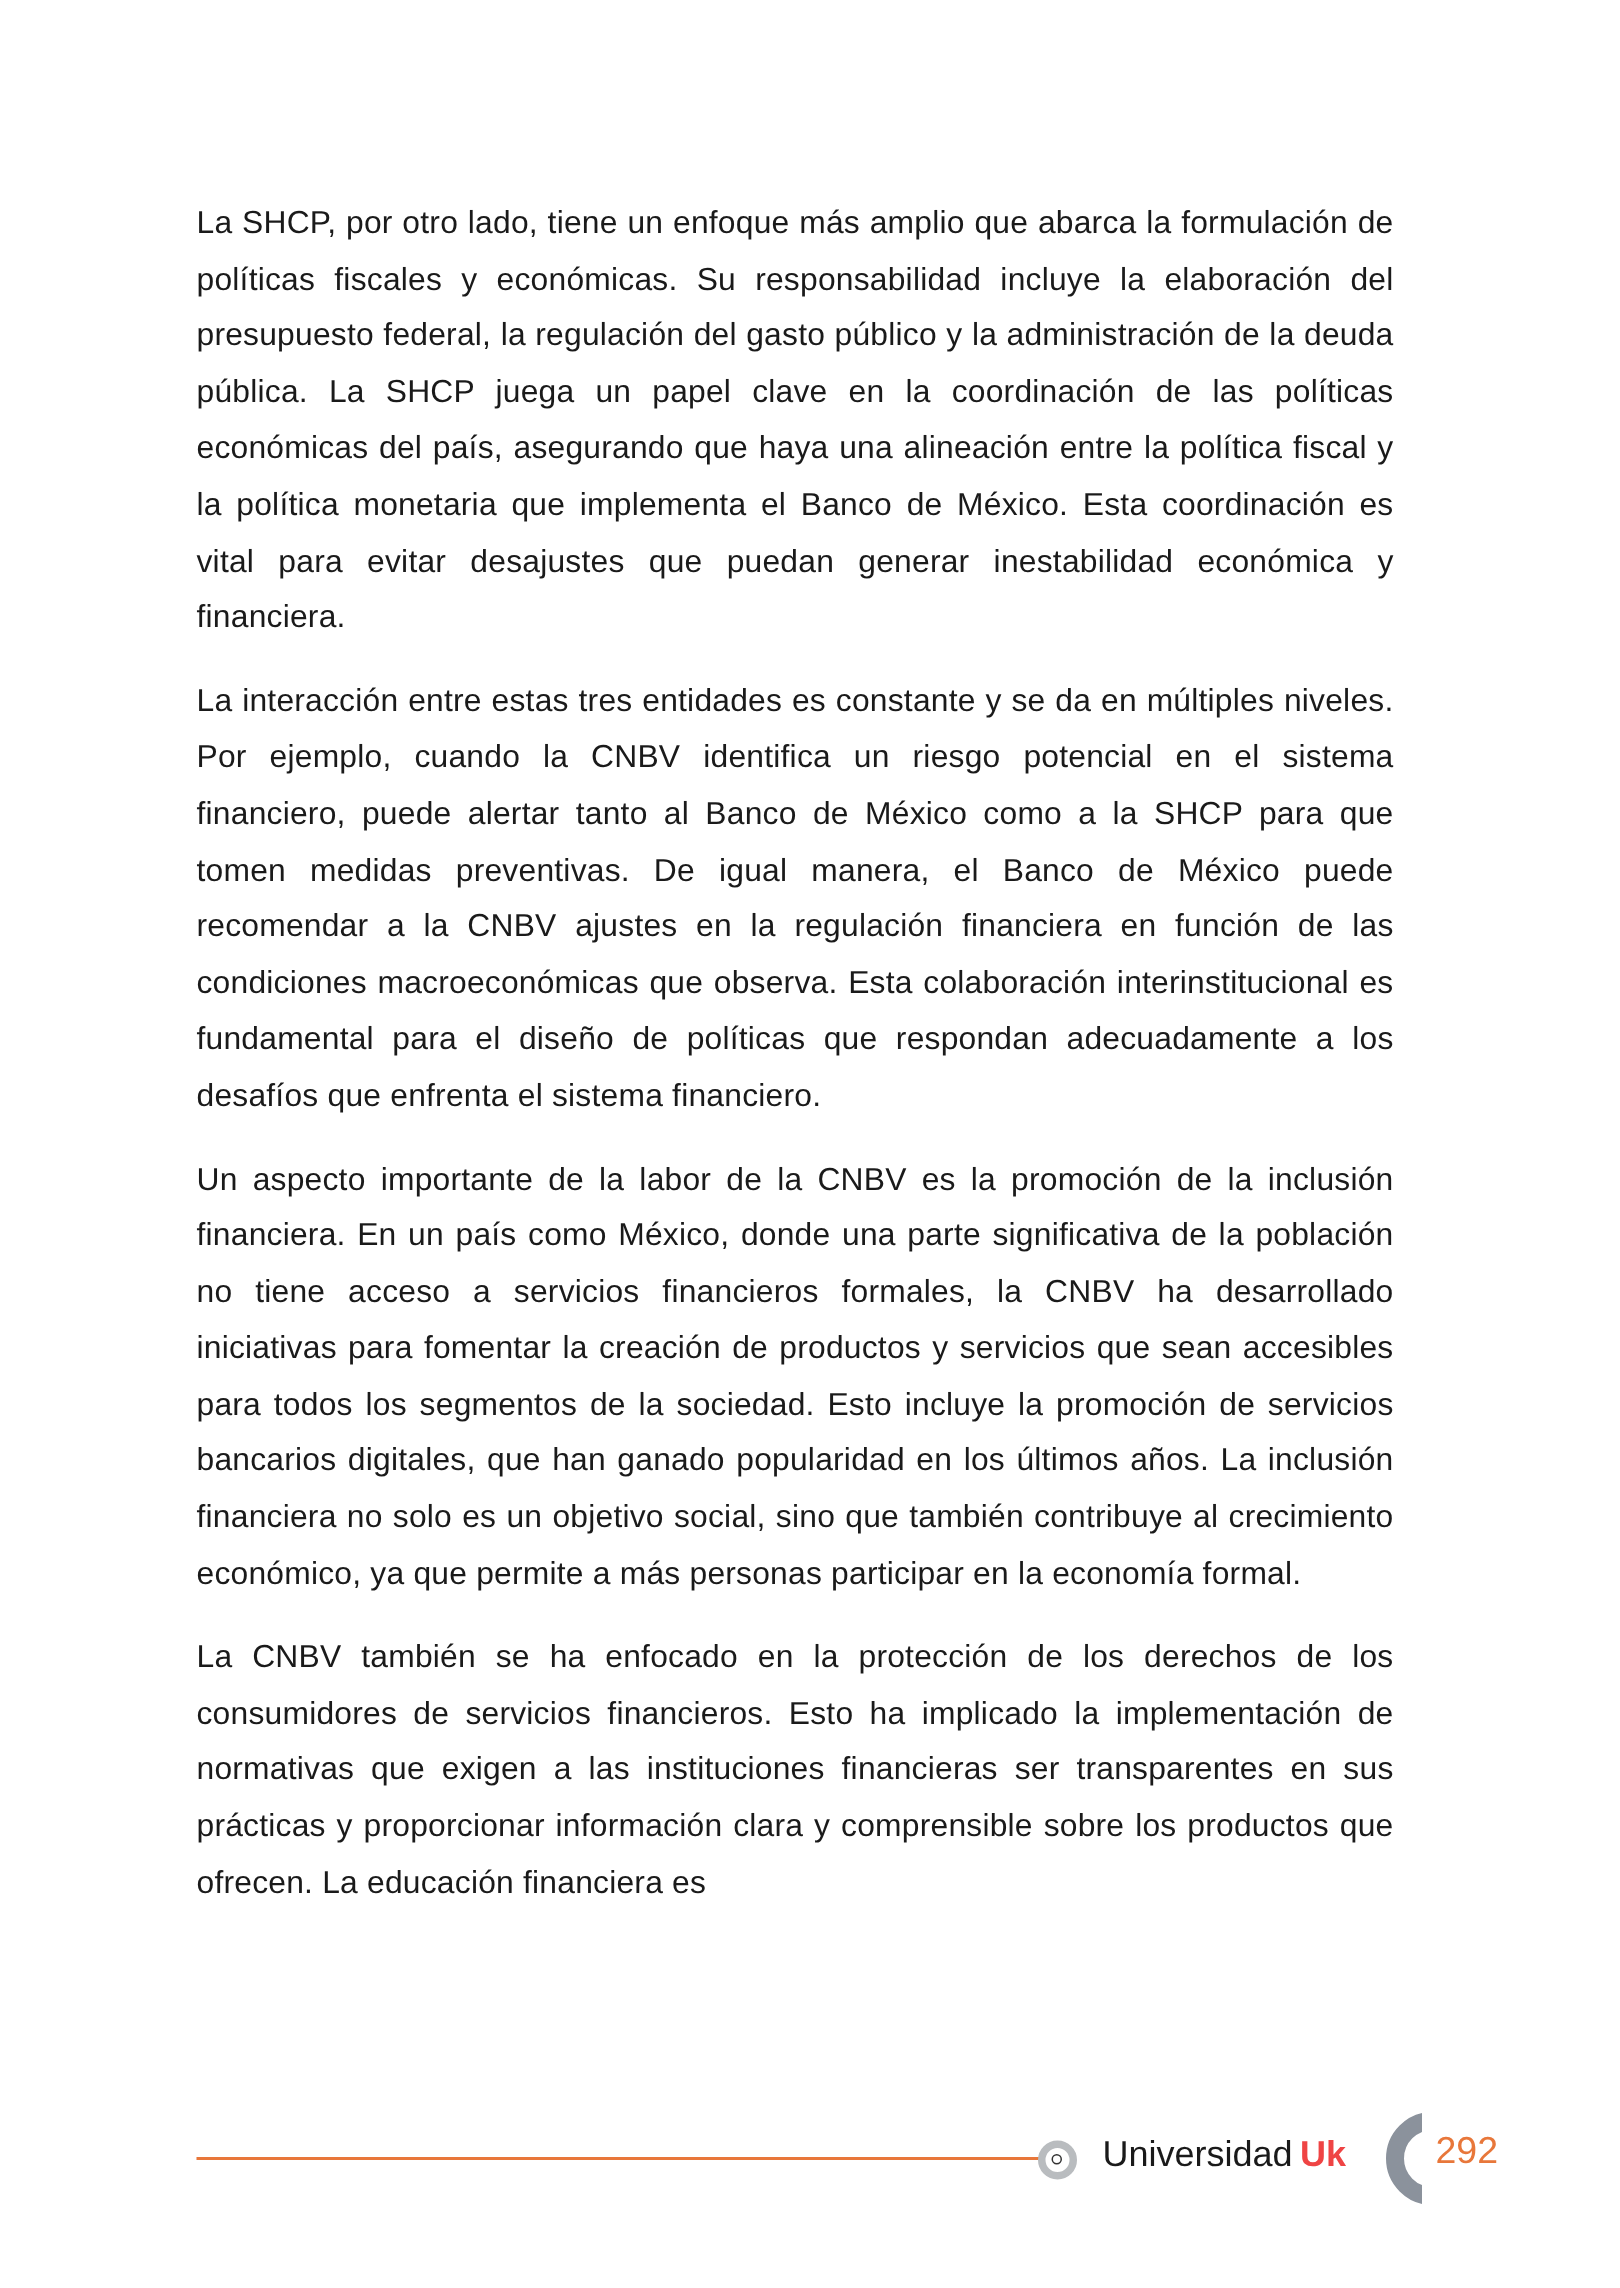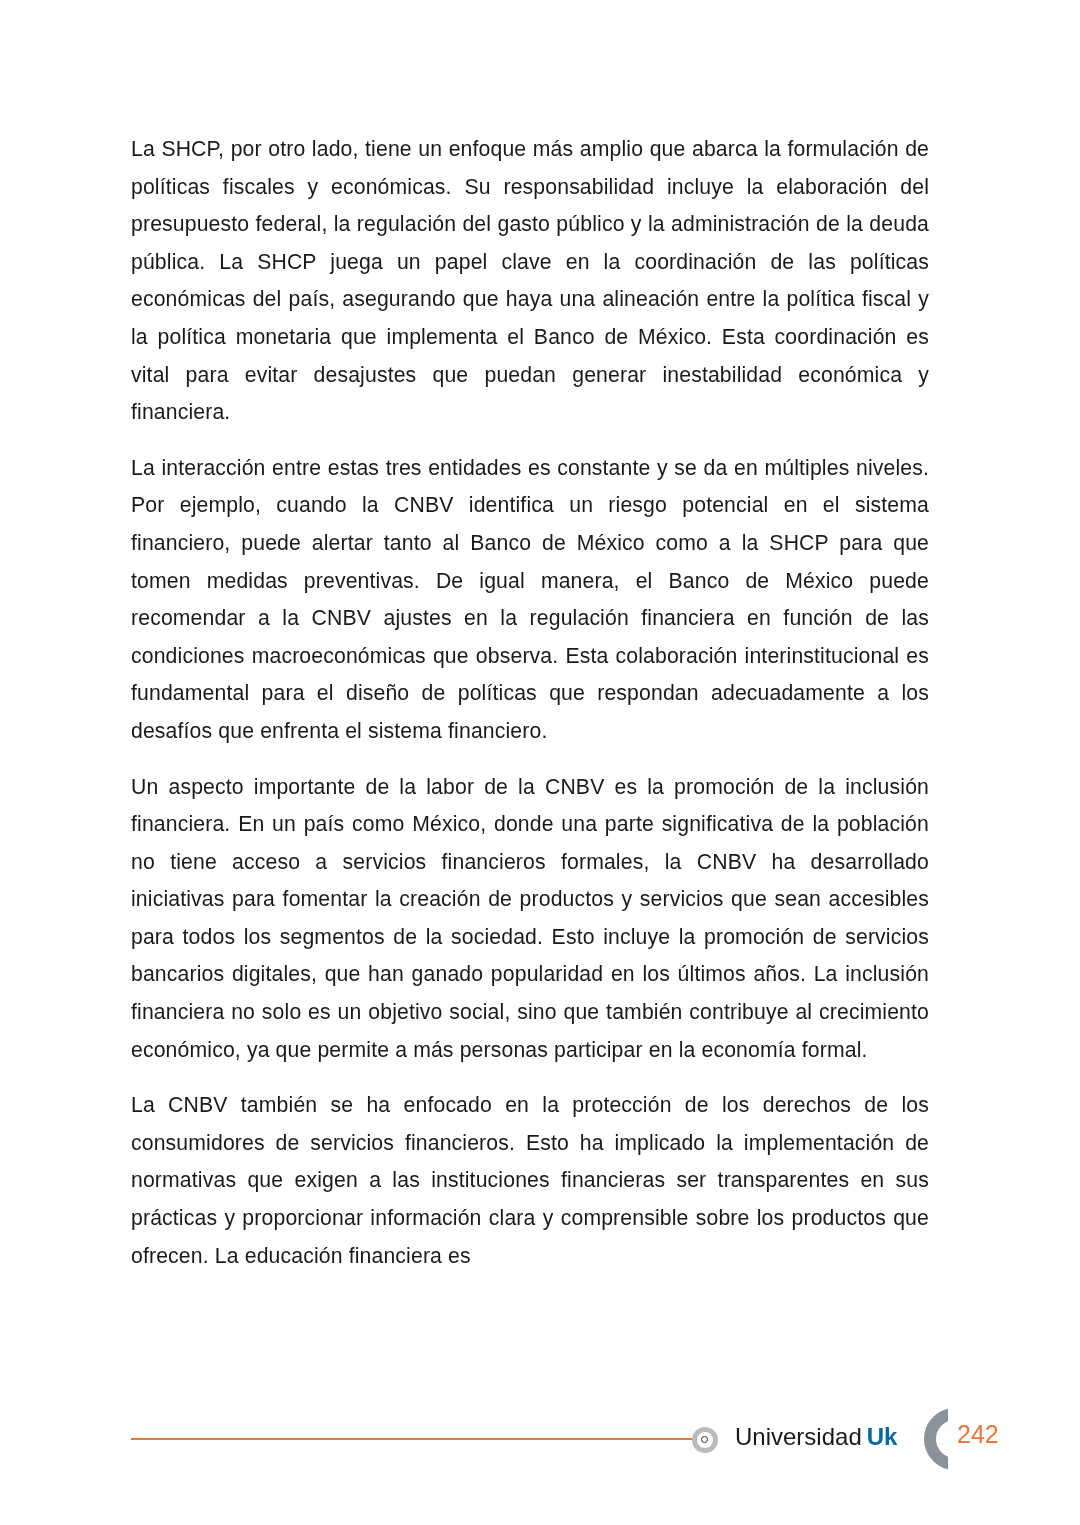--- a/index.html
+++ b/index.html
@@ -51,21 +51,21 @@
       border-radius: 50%;
     }
     .brand {
       position: absolute;
       left: 604px; top: 18px;
       font-size: 24px;
       font-weight: 500;
       white-space: nowrap;
     }
     .brand-main { color: #1a1a1a; text-align: right; }
-    .brand-accent { color: #0369a1; font-weight: 700; margin-left: 5px; }
+    .brand-accent { color: #ef4444; font-weight: 700; margin-left: 5px; }
     .crescent {
       position: absolute;
       left: 793px; top: 3px;
       width: 24px; height: 62px;
       overflow: hidden;
     }
     .crescent::before {
       content: "";
       position: absolute;
       left: 0; top: 0;
@@ -92,14 +92,14 @@
   <p class="para">La CNBV también se ha enfocado en la protección de los derechos de los consumidores de servicios financieros. Esto ha implicado la implementación de normativas que exigen a las instituciones financieras ser transparentes en sus prácticas y proporcionar información clara y comprensible sobre los productos que ofrecen. La educación financiera es</p>
 </div>
 
 <div class="footer">
   <div class="footer-line"></div>
   <div class="footer-dot"></div>
   <div class="brand">
     <span class="brand-main">Universidad</span><span class="brand-accent">Uk</span>
   </div>
   <div class="crescent"></div>
-  <div class="page-num">242</div>
+  <div class="page-num">292</div>
 </div>
 
 </body></html>

